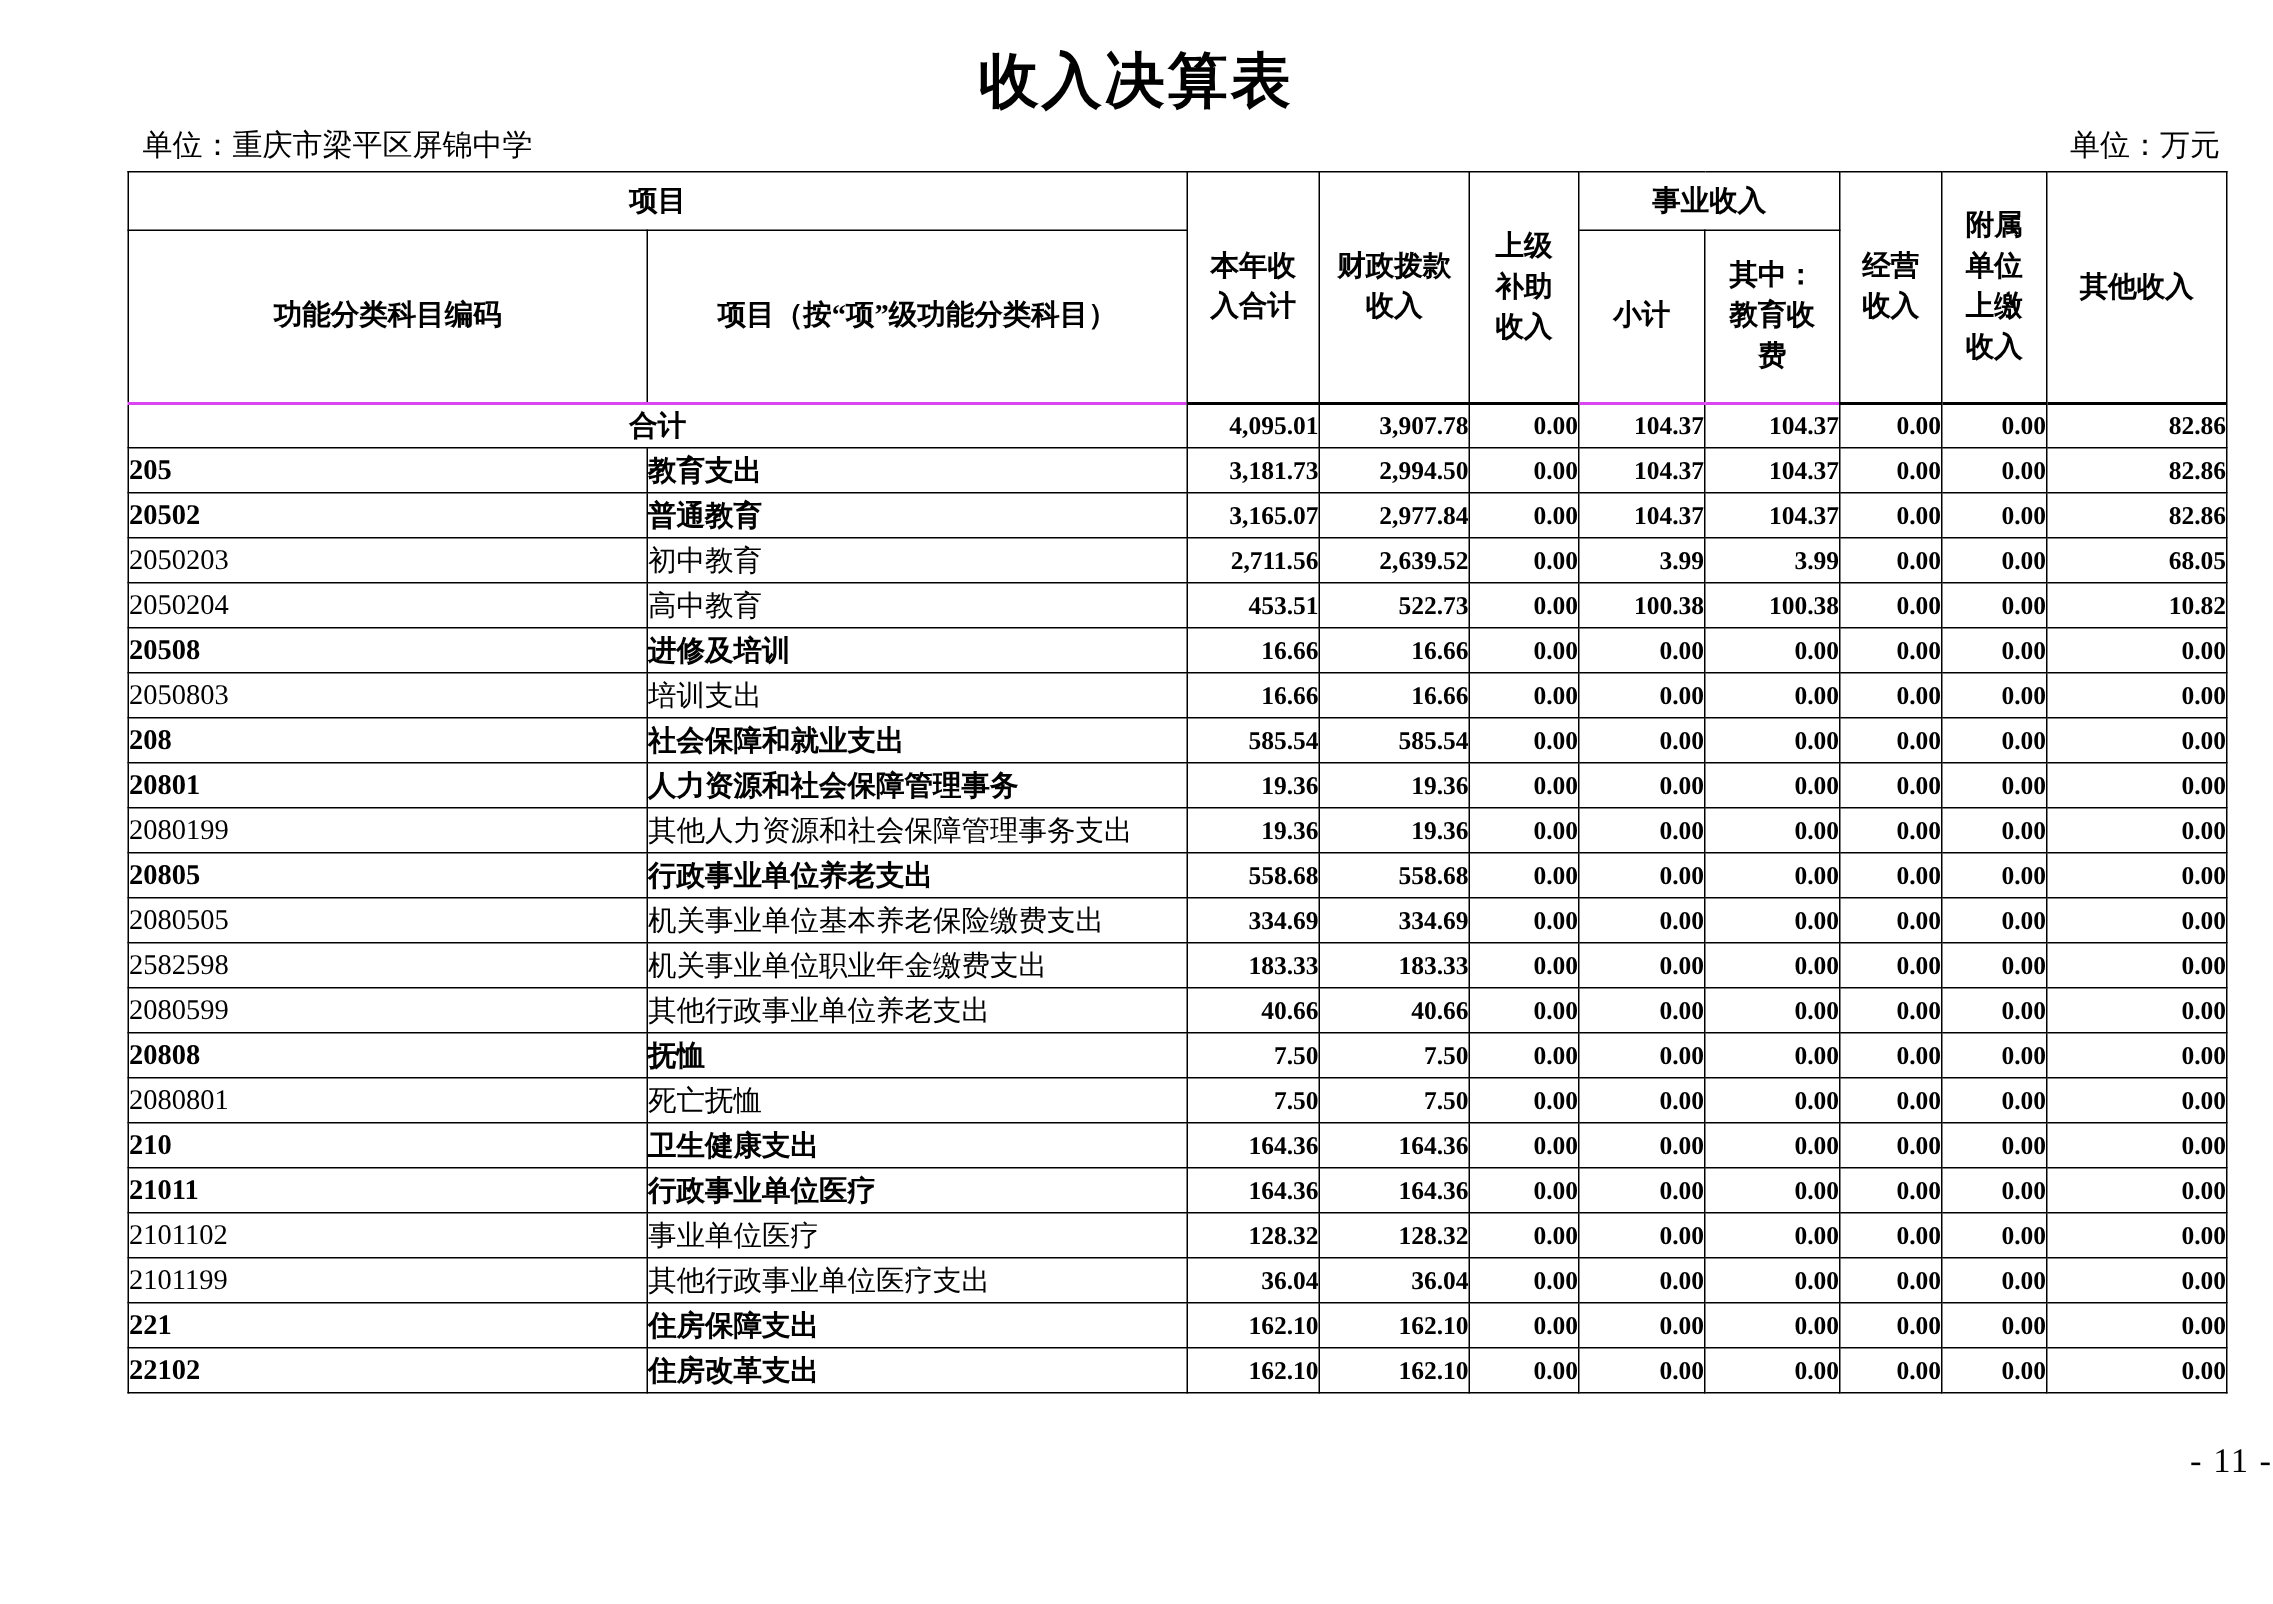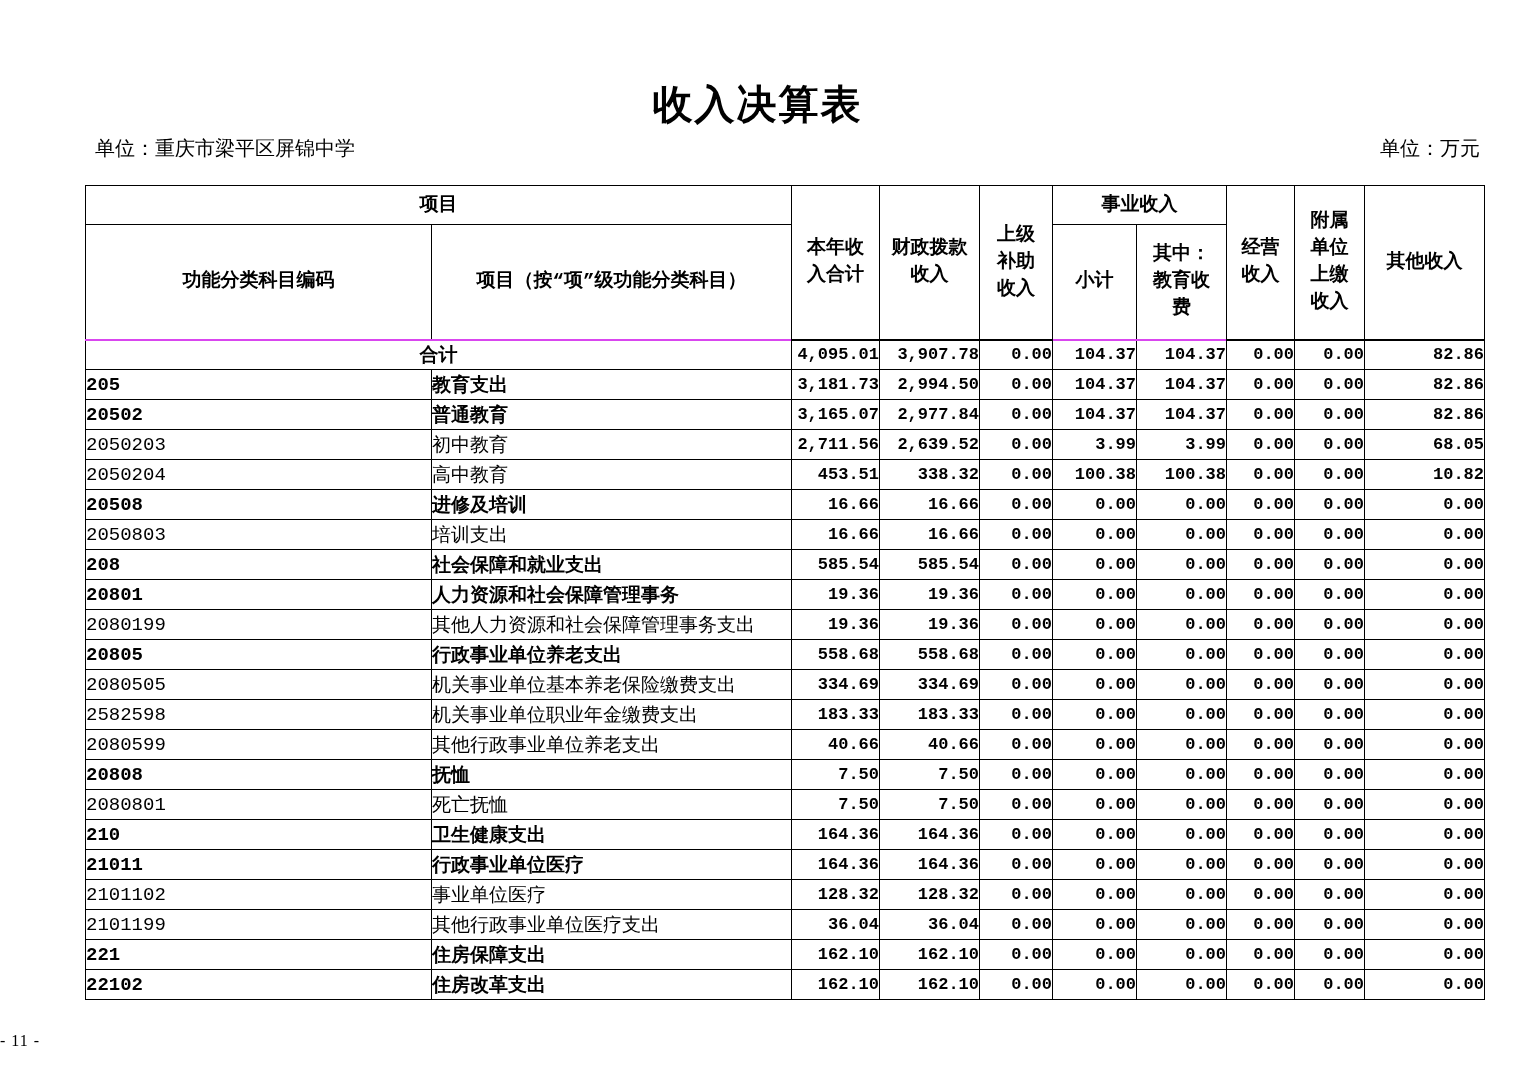--- a/index.html
+++ b/index.html
@@ -9,21 +9,21 @@
     color: #000000;
     font-family: "Liberation Serif", "DejaVu Serif", serif;
   }
   .page {
     position: relative;
     width: 1515px;
     height: 1069px;
     background: #ffffff;
     overflow: hidden;
     box-sizing: border-box;
-    padding-top: 77px;
+    padding-top: 26px;
   }
   .doc-title {
     text-align: center;
     font-size: 40px;
     font-weight: bold;
     line-height: 56px;
     letter-spacing: 2px;
     margin: 0;
   }
   .content {
@@ -39,25 +39,24 @@
   .meta-line {
     display: flex;
     justify-content: space-between;
     font-size: 20px;
     line-height: 30px;
   }
   .meta-left { padding-left: 10px; }
   .meta-right { padding-right: 4px; }
 
   table.income-table {
-    margin-top: 22px;
+    margin-top: 2px;
     border-collapse: collapse;
     table-layout: fixed;
     width: 1399px;
-    font-family: Liberation Mono, monospace;
   }
   table.income-table th,
   table.income-table td {
     border: 1px solid #000;
     box-sizing: border-box;
     overflow: hidden;
     padding: 0;
   }
   thead th {
     font-weight: bold;
@@ -84,22 +83,22 @@
     text-align: right;
     padding-right: 9px;
     font-weight: bold;
     font-size: 17px;
   }
   tr.row-bold td.c-code,
   tr.row-bold td.c-item,
   tr.row-bold td.c-item-merged { font-weight: bold; }
 
   .page-number {
-    text-align: left;
-    font-size: 16px;
+    text-align: right;
+    font-size: 23px;
     margin-top: 32px;
     letter-spacing: 1px;
   }
 </style>
 </head>
 <body>
 
 <div class="page">
 
   <h1 class="doc-title">收入决算表</h1>
@@ -198,21 +197,21 @@
             <td class="c-num">3.99</td>
             <td class="c-num">3.99</td>
             <td class="c-num">0.00</td>
             <td class="c-num">0.00</td>
             <td class="c-num">68.05</td>
           </tr>
           <tr>
             <td class="c-code">2050204</td>
             <td class="c-item">高中教育</td>
             <td class="c-num">453.51</td>
-            <td class="c-num">338.32</td>
+            <td class="c-num">522.73</td>
             <td class="c-num">0.00</td>
             <td class="c-num">100.38</td>
             <td class="c-num">100.38</td>
             <td class="c-num">0.00</td>
             <td class="c-num">0.00</td>
             <td class="c-num">10.82</td>
           </tr>
           <tr class="row-bold">
             <td class="c-code">20508</td>
             <td class="c-item">进修及培训</td>

